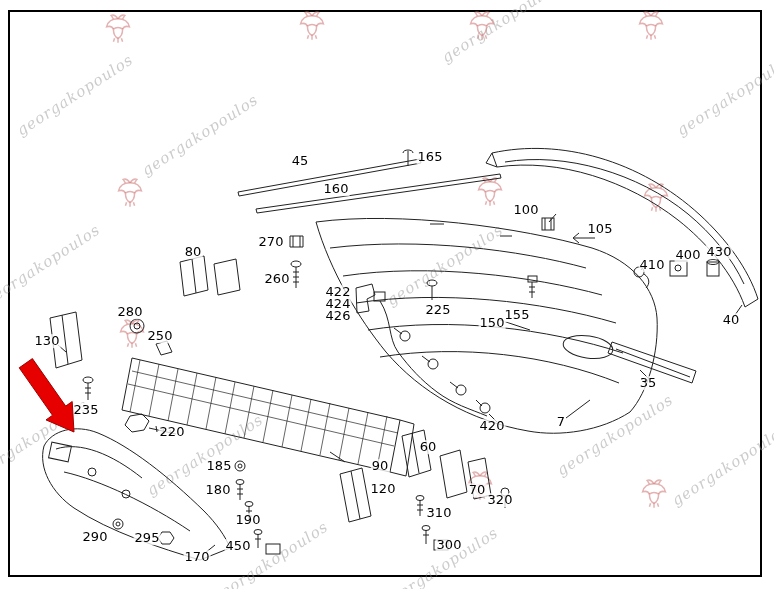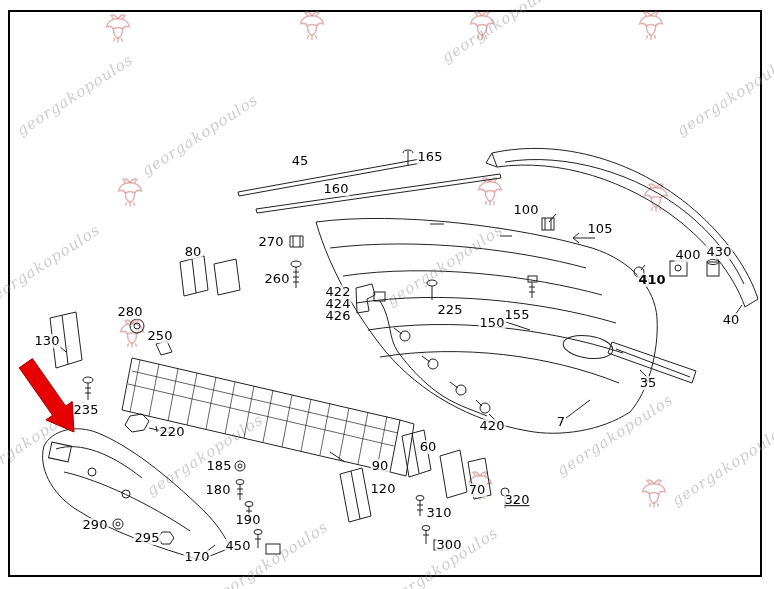--- a/index.html
+++ b/index.html
@@ -207,47 +207,47 @@
 
   <div id="labels-layer">
       <span class="part-label" style="left: 300px; top: 161px;">45</span>
       <span class="part-label" style="left: 430px; top: 157px;">165</span>
       <span class="part-label" style="left: 336px; top: 189px;">160</span>
       <span class="part-label" style="left: 526px; top: 210px;">100</span>
       <span class="part-label" style="left: 600px; top: 229px;">105</span>
       <span class="part-label" style="left: 193px; top: 252px;">80</span>
       <span class="part-label" style="left: 271px; top: 242px;">270</span>
       <span class="part-label" style="left: 277px; top: 279px;">260</span>
-      <span class="part-label" style="left: 652px; top: 280px; font-weight: bold;">410</span>
+      <span class="part-label" style="left: 652px; top: 265px;">410</span>
       <span class="part-label" style="left: 688px; top: 255px;">400</span>
       <span class="part-label" style="left: 719px; top: 252px;">430</span>
       <span class="part-label" style="left: 338px; top: 292px;">422</span>
       <span class="part-label" style="left: 338px; top: 304px;">424</span>
       <span class="part-label" style="left: 338px; top: 316px;">426</span>
-      <span class="part-label" style="left: 438px; top: 310px; margin-left: 12px;">225</span>
+      <span class="part-label" style="left: 438px; top: 310px;">225</span>
       <span class="part-label" style="left: 517px; top: 305px; margin-top: 10px;">155</span>
       <span class="part-label" style="left: 492px; top: 323px;">150</span>
       <span class="part-label" style="left: 731px; top: 320px;">40</span>
       <span class="part-label" style="left: 130px; top: 312px;">280</span>
       <span class="part-label" style="left: 160px; top: 336px;">250</span>
       <span class="part-label" style="left: 47px; top: 341px; text-align: right;">130</span>
       <span class="part-label" style="left: 648px; top: 383px;">35</span>
       <span class="part-label" style="left: 86px; top: 410px; text-align: center;">235</span>
       <span class="part-label" style="left: 164px; top: 432px; margin-left: 8px;">220</span>
       <span class="part-label" style="left: 492px; top: 426px;">420</span>
       <span class="part-label" style="left: 561px; top: 422px;">7</span>
       <span class="part-label" style="left: 428px; top: 447px;">60</span>
       <span class="part-label" style="left: 219px; top: 466px;">185</span>
       <span class="part-label" style="left: 334px; top: 466px; margin-left: 46px;">90</span>
       <span class="part-label" style="left: 218px; top: 490px;">180</span>
       <span class="part-label" style="left: 383px; top: 489px;">120</span>
       <span class="part-label" style="left: 477px; top: 490px;">70</span>
-      <span class="part-label" style="left: 517px; top: 500px; text-decoration: underline;">320</span>
+      <span class="part-label" style="left: 500px; top: 500px;">320</span>
       <span class="part-label" style="left: 439px; top: 513px;">310</span>
-      <span class="part-label" style="left: 95px; top: 525px; text-align: center;">290</span>
+      <span class="part-label" style="left: 95px; top: 537px; text-align: center;">290</span>
       <span class="part-label" style="left: 248px; top: 520px;">190</span>
       <span class="part-label" style="left: 147px; top: 538px;">295</span>
       <span class="part-label" style="left: 238px; top: 546px;">450</span>
       <span class="part-label" style="left: 449px; top: 545px;">300</span>
       <span class="part-label" style="left: 197px; top: 557px;">170</span>
     </div>
 
   <svg class="arrow-layer" width="774" height="589" viewBox="0 0 774 589">
     <polygon points="74,432 46,419.9 52.5,415.3 19.2,367.8 32.4,358.6 65.7,406.1 72.2,401.5" stroke="#a00000" stroke-width="1" fill="#e60000"></polygon>
   </svg>

